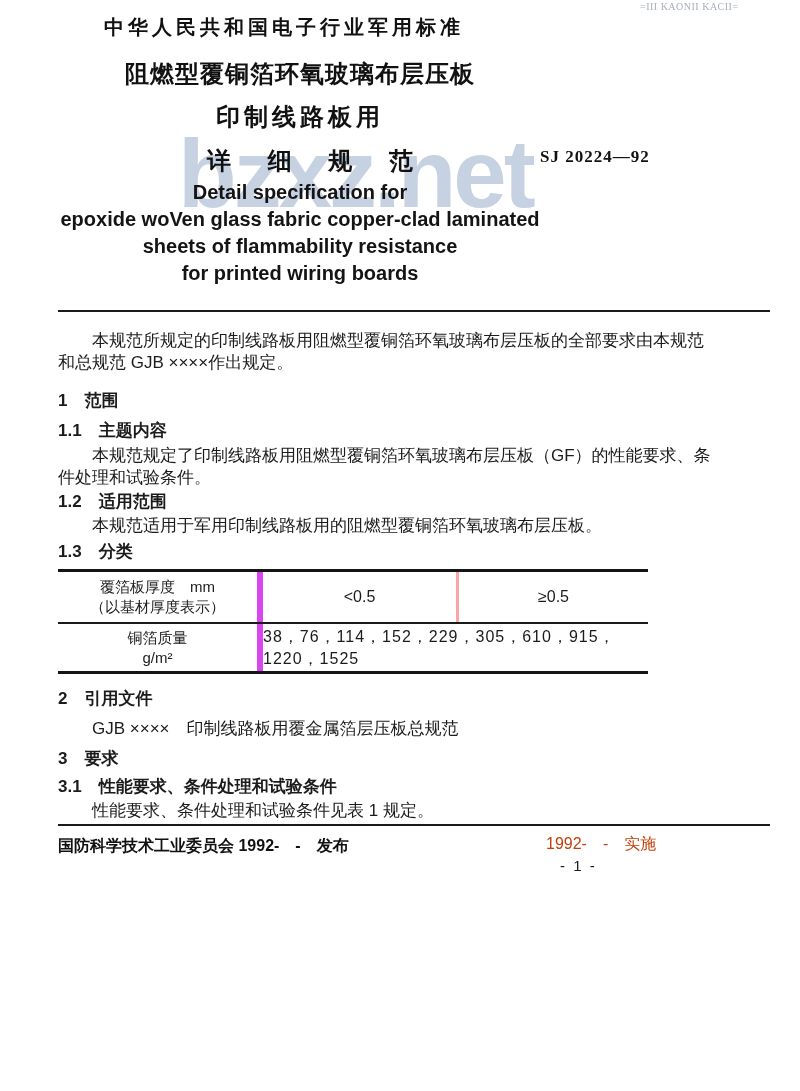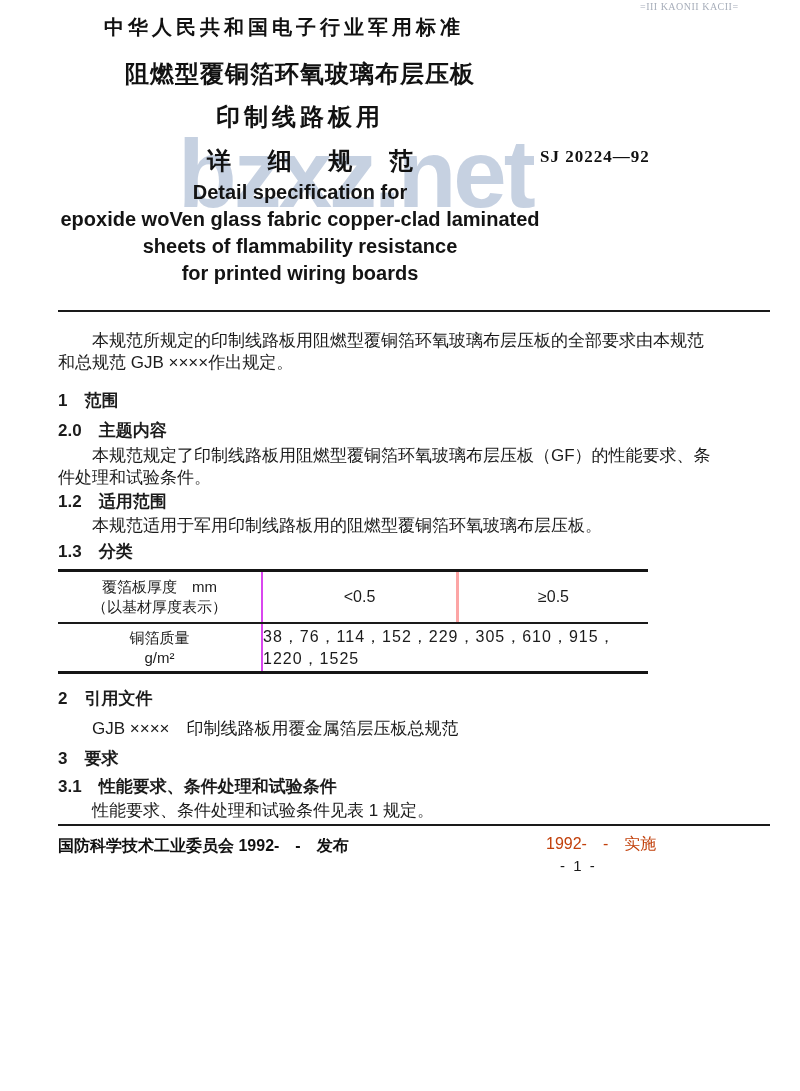--- a/index.html
+++ b/index.html
@@ -71,21 +71,21 @@
   .h31{margin-bottom:2px;}
 
   .ctable{
     width:590px;
     border-top:3px solid #151515;border-bottom:3px solid #151515;
   }
   .trow{display:flex;}
   .trow1{height:50px;border-bottom:2px solid #1a1a1a;}
   .trow2{height:47px;}
   .cell{display:flex;flex-direction:column;align-items:center;justify-content:center;}
-  .cell-head{width:205px;border-right:2px solid #d946ef;font-size:15px;line-height:20px;box-sizing:border-box;}
+  .cell-head{width:205px;border-right:6px solid #d946ef;font-size:15px;line-height:20px;box-sizing:border-box;}
   .trow1 .cell-mid{width:196px;border-right:3px solid #fca5a5;font-size:16px;box-sizing:border-box;}
   .trow1 .cell-right{flex:1;font-size:16px;}
   .trow2 .cell-values{flex:1;font-size:16px;letter-spacing:1px;}
 
   .footer-rule{
     position:absolute;left:58px;top:824px;width:712px;height:2px;background:#1a1a1a;
   }
   .footer-issued{
     position:absolute;left:58px;top:836px;
     font-size:16px;font-weight:bold;color:#111;white-space:nowrap;
@@ -126,21 +126,21 @@
 
   <div class="content">
 
     <div class="intro">
       <div class="para indent">本规范所规定的印制线路板用阻燃型覆铜箔环氧玻璃布层压板的全部要求由本规范</div>
       <div class="para">和总规范 GJB ××××作出规定。</div>
     </div>
 
     <div class="h-sec h1">1　范围</div>
 
-    <div class="h-sec h11">2.0　主题内容</div>
+    <div class="h-sec h11">1.1　主题内容</div>
     <div class="b11">
       <div class="para indent">本规范规定了印制线路板用阻燃型覆铜箔环氧玻璃布层压板（GF）的性能要求、条</div>
       <div class="para">件处理和试验条件。</div>
     </div>
 
     <div class="h-sec h12">1.2　适用范围</div>
     <div class="para indent b12">本规范适用于军用印制线路板用的阻燃型覆铜箔环氧玻璃布层压板。</div>
 
     <div class="h-sec h13">1.3　分类</div>
 

